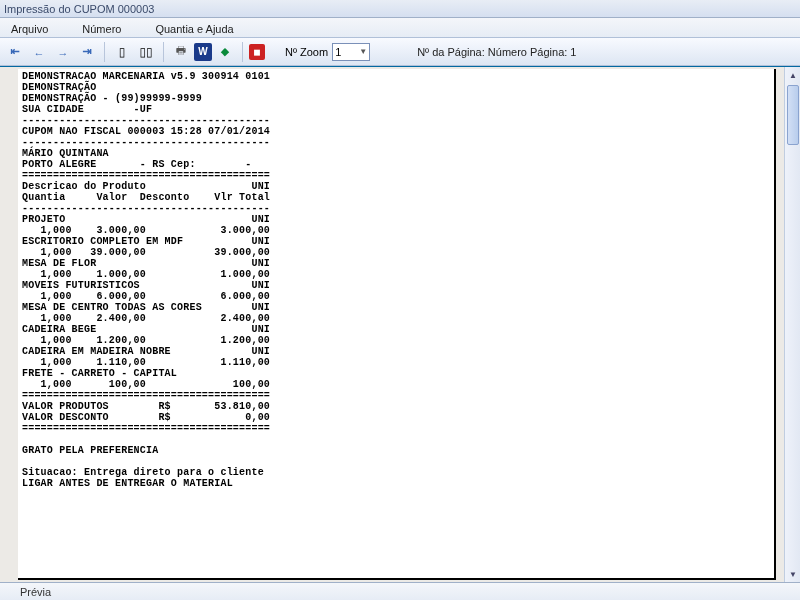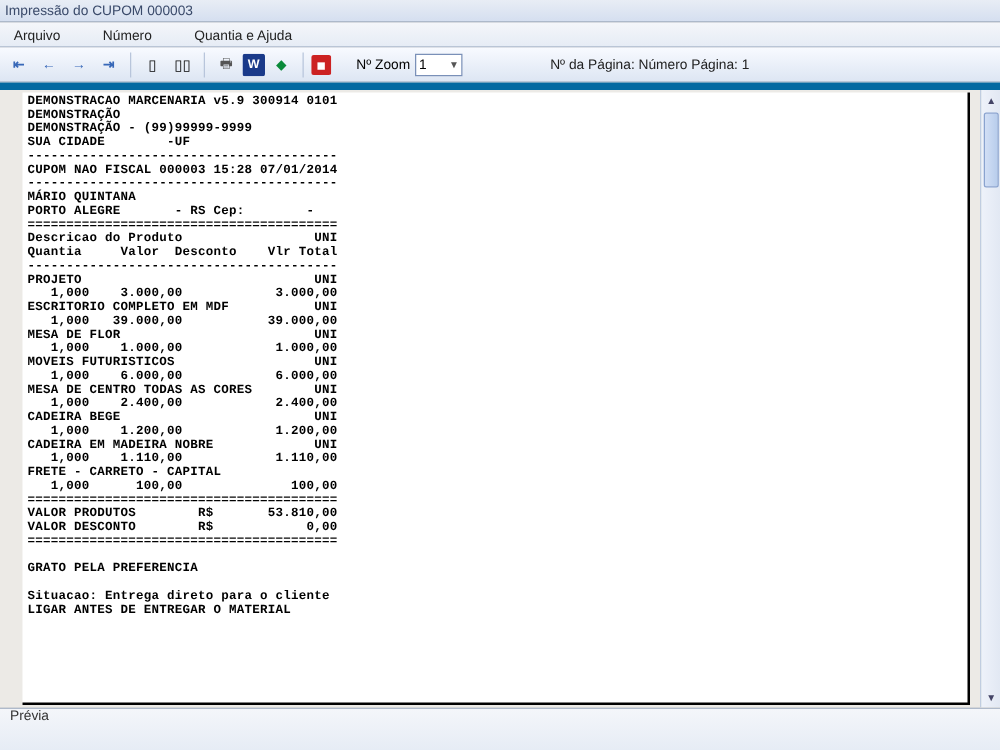--- a/index.html
+++ b/index.html
@@ -63,25 +63,25 @@
   height: 18px;
   border: 1px solid #7a90b8;
   background: white;
   font-size: 11px;
   padding: 0 2px;
   display: flex;
   align-items: center;
   justify-content: space-between;
 }
 .zoom-select .arr { font-size: 8px; color: #555; }
-.page-info { margin-left: 68px; color: #222; text-align: center; }
+.page-info { margin-left: 45px; color: #222; text-align: center; }
 .workarea {
   flex: 1;
   background: #eceae6;
-  border-top: 6px solid #0369a1;
+  border-top: 1px solid #0369a1;
   position: relative;
   overflow: hidden;
 }
 .scrollbar {
   position: absolute;
   right: 0;
   top: 0;
   width: 16px;
   height: 100%;
   background: linear-gradient(to right, #eef2fa, #e2e8f3);
@@ -124,26 +124,26 @@
   font-family: "Courier New", monospace;
   font-size: 10px;
   line-height: 1.1;
   white-space: pre;
   padding: 2px 4px;
   color: #000;
   font-weight: bold;
   letter-spacing: 0.2px;
 }
 .statusbar {
-  height: 34px;
+  height: 18px;
   background: linear-gradient(#f4f6fa, #e6ecf5);
   border-top: 1px solid #a0b0c8;
   display: flex;
-  align-items: flex-start;
-  padding: 0 8px;
+  align-items: center;
+  padding: 0 20px;
   color: #333;
 }
 .nav-arrow { color: #3868b8; font-weight: bold; }
 .doc-icon { font-size: 12px; }
 .print-icon { color: #555; }
 .w-icon { background: #1a3a8a; color: #fff; font-weight: bold; width: 18px; height: 18px; font-size: 10px; }
 .green-icon { color: #0a8a3a; }
 .stop-icon { background: #cc2222; color: white; width: 16px; height: 16px; border-radius: 2px; font-size: 9px; }
 </style>
 </head>

